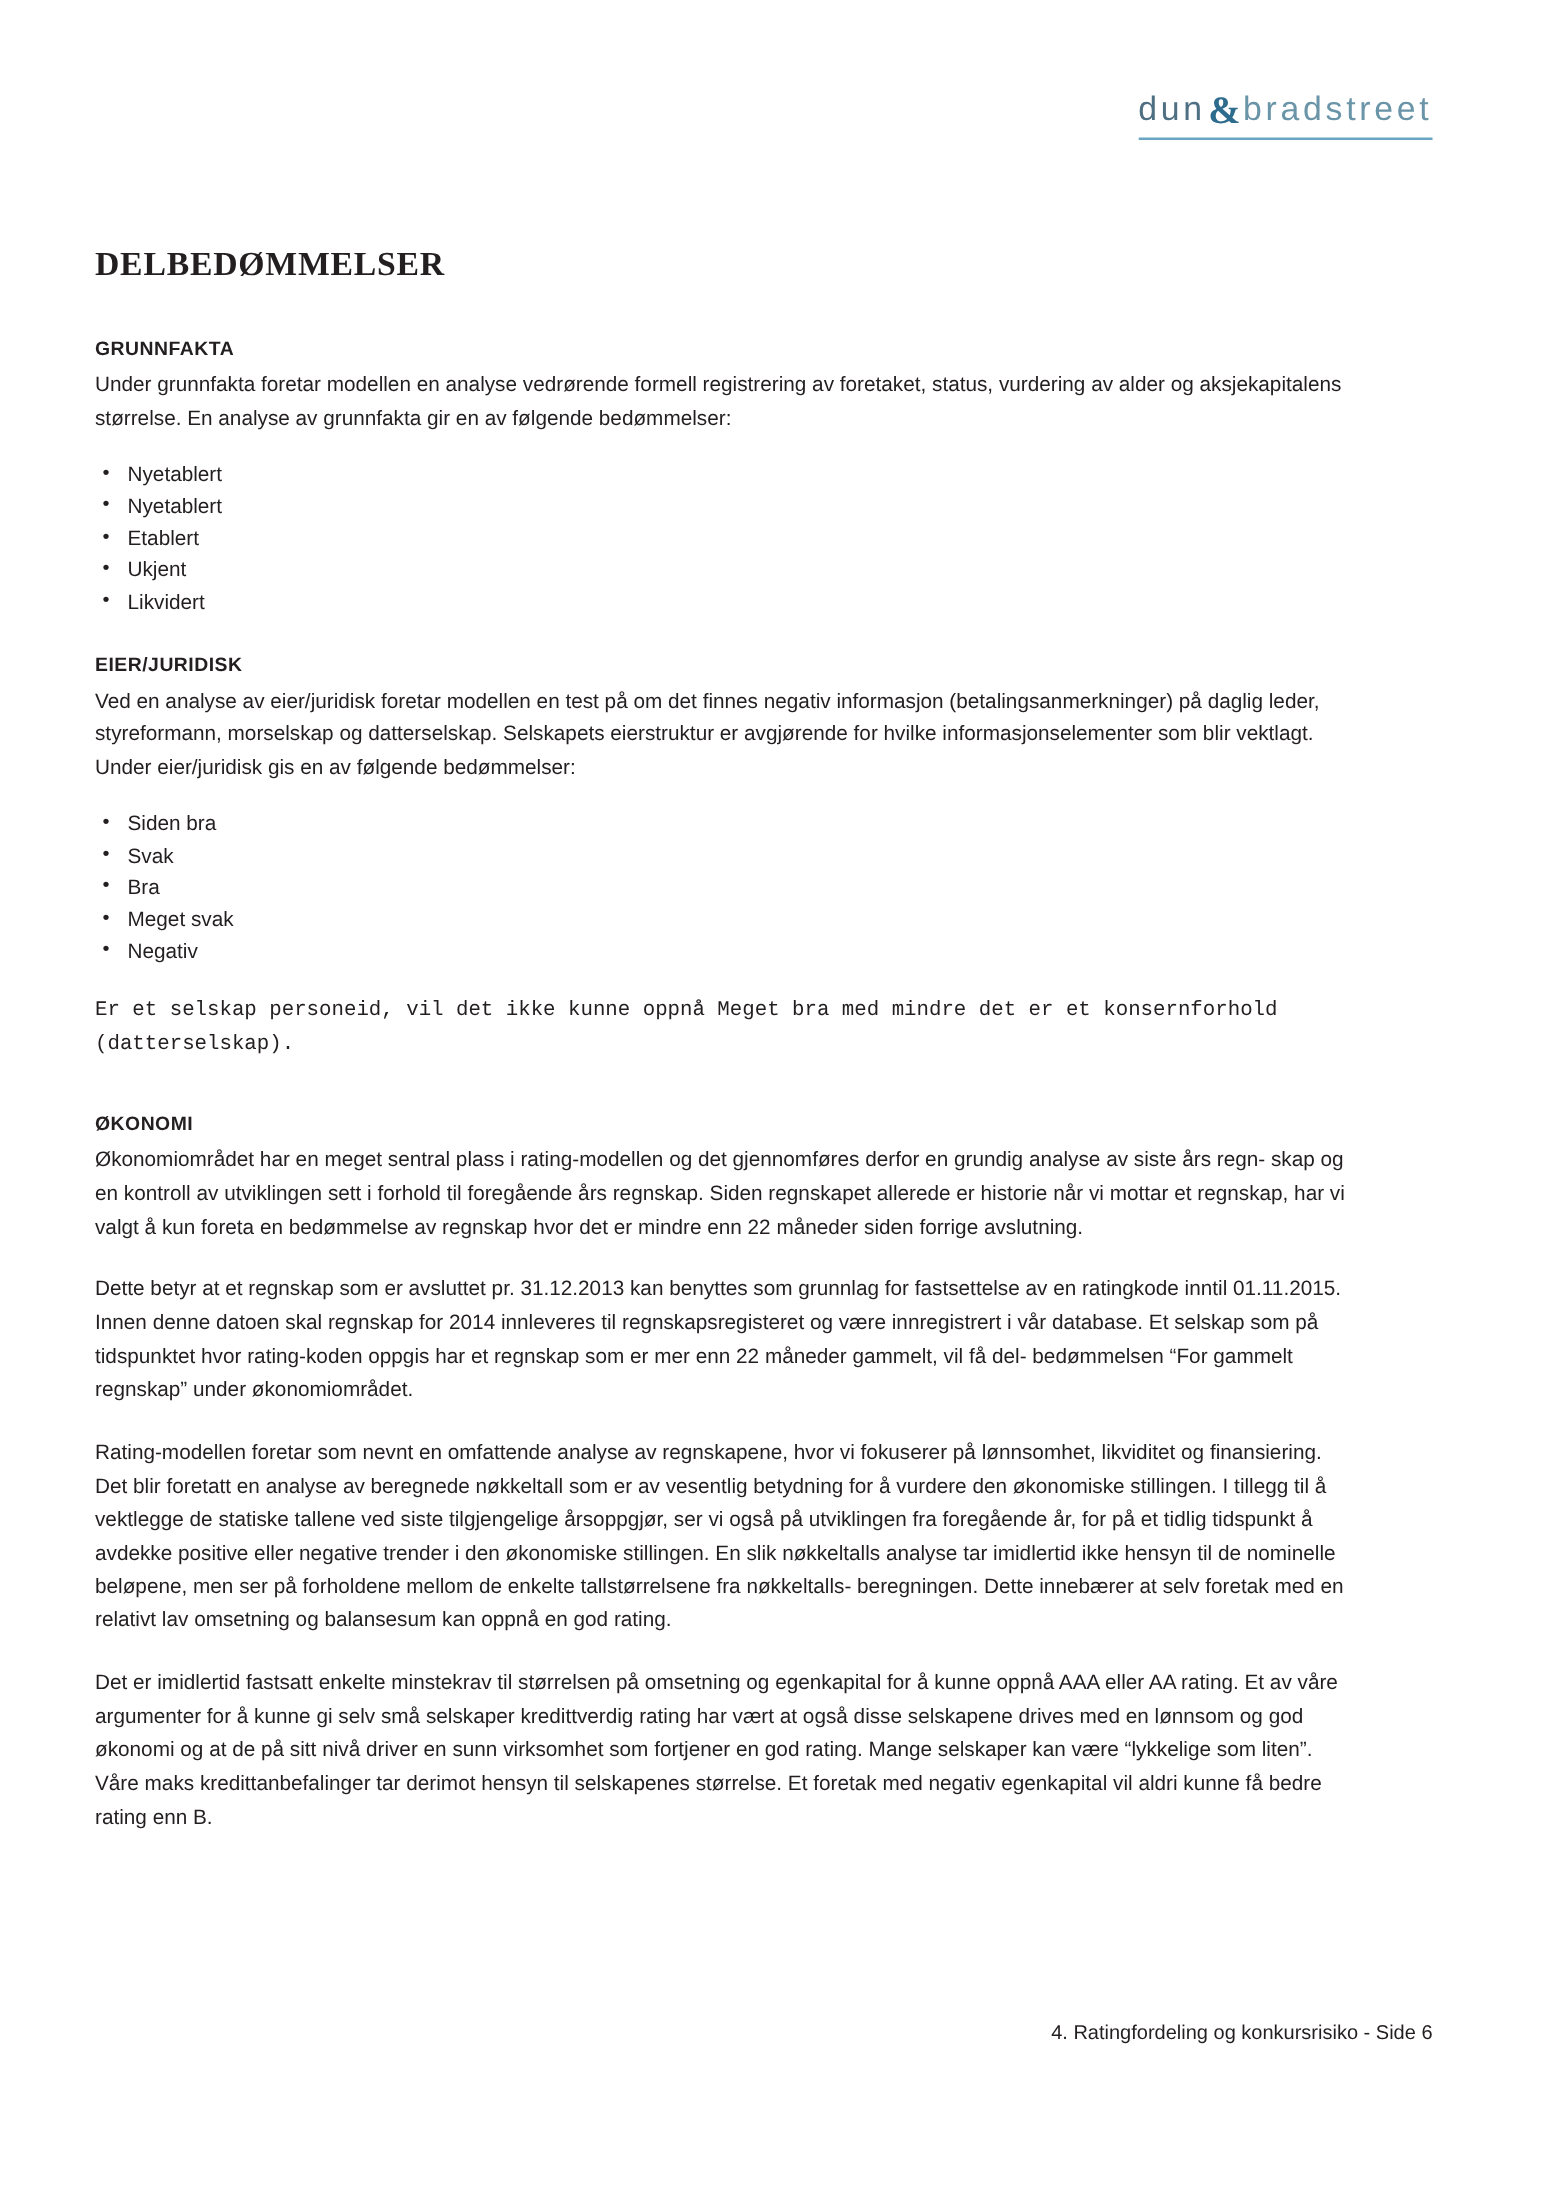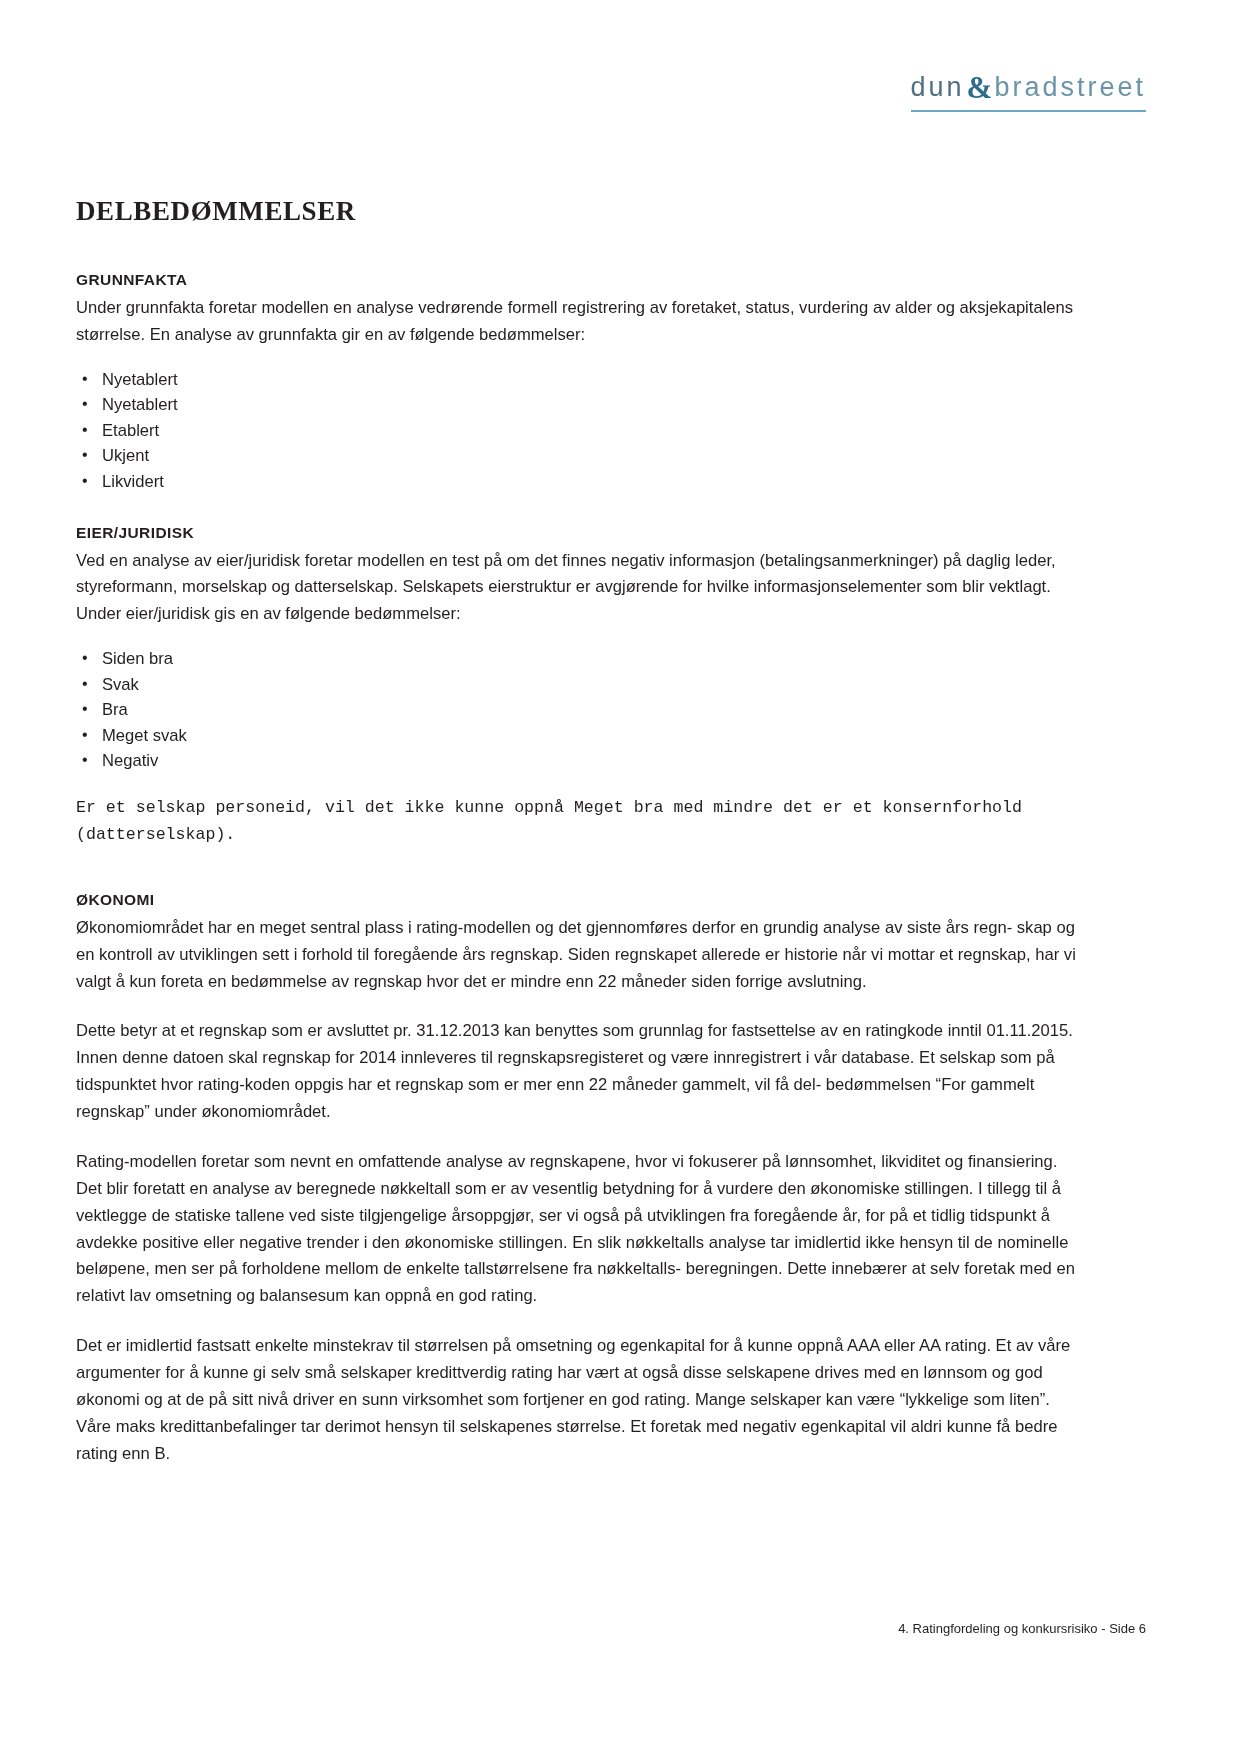--- a/index.html
+++ b/index.html
@@ -106,21 +106,21 @@
     font-size: 16px;
     color: #231f20;
   }
   .note { margin-top: 4px; font-family: Liberation Mono, monospace; }
   .econ-paras p.para:first-child { margin-top: 0; }
   
   .footer {
     position: absolute;
     bottom: 118px;
     right: 95px;
-    font-size: 13px;
+    font-size: 16px;
     color: #231f20;
   }
 </style>
 </head>
 <body>
 
 <div class="page">
 
   <div class="logo-wrap">
     <span class="logo-dun">dun</span>

